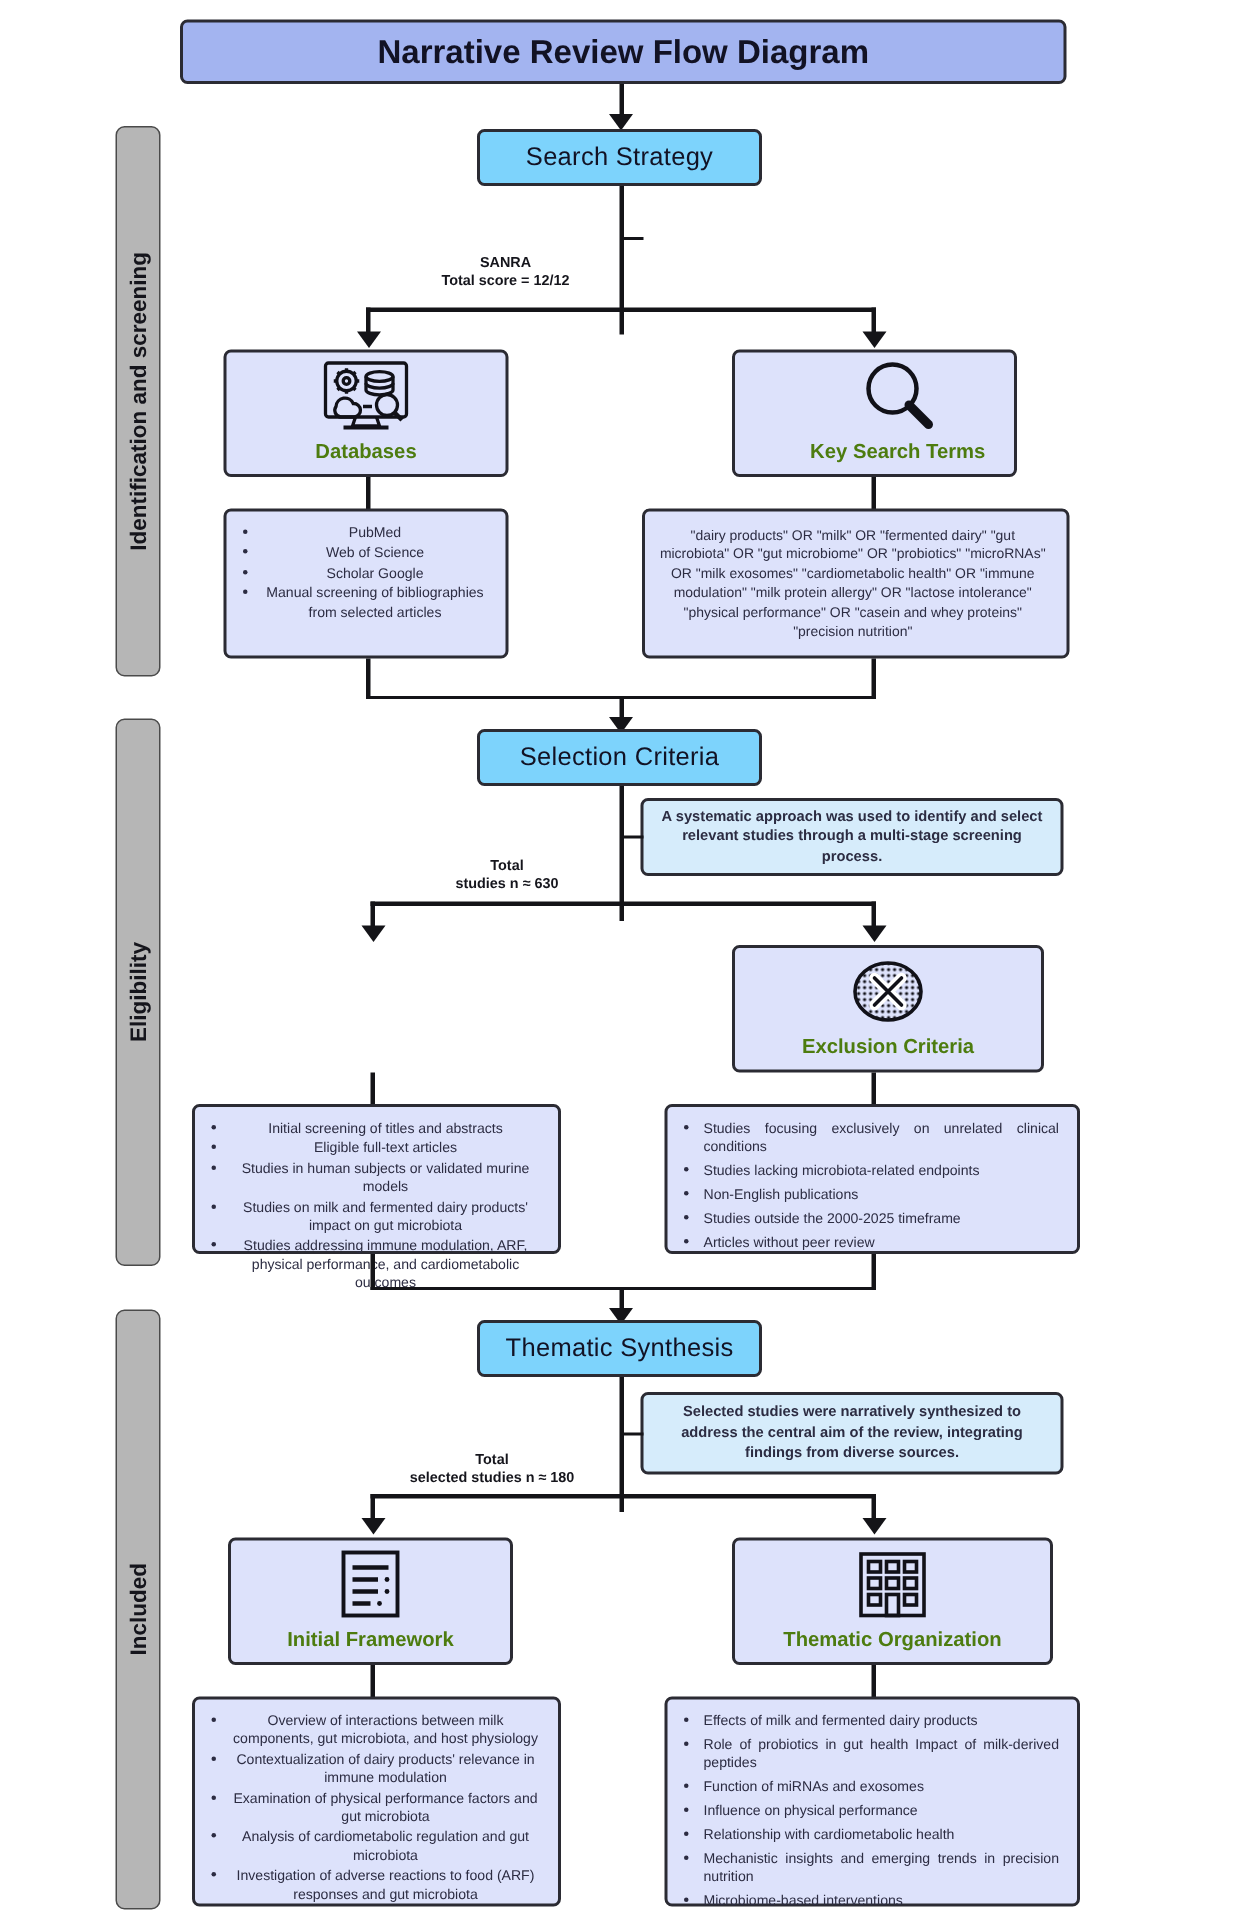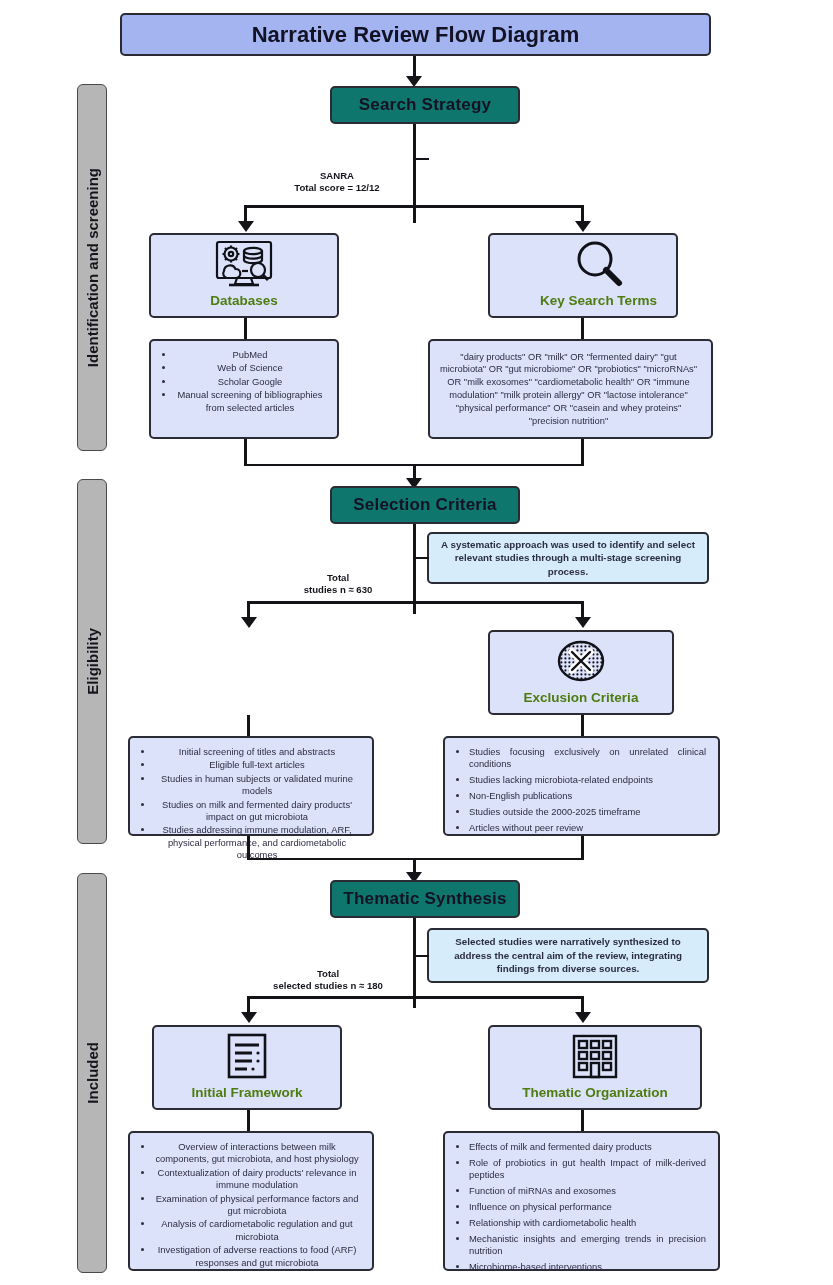--- a/index.html
+++ b/index.html
@@ -20,25 +20,24 @@
     position:absolute;
     box-sizing:border-box;
     border:2px solid #2b2b33;
     border-radius:5px;
     display:flex;
     align-items:center;
     justify-content:center;
     text-align:center;
   }
   .stage-header{
-    background:#0f766e;
-    font-weight:bold;
+    background:#7dd3fc;
+    font-weight:normal;
     letter-spacing:.2px;
     color:#121224;
-    margin-left:12px;
   }
   .title-bar{
     background:#a3b4f0;
     font-weight:bold;
     font-size:22px;
     color:#121224;
   }
   .node-card{
     background:#dde2fb;
     flex-direction:column;
@@ -245,21 +244,21 @@
     <div>studies n ≈ 630</div>
   </div>
 
   <div class="hline" style="left:247px;top:601px;width:337px;"></div>
   <div class="vline" style="left:247px;top:601px;height:18px;"></div>
   <div class="vline" style="left:581px;top:601px;height:18px;"></div>
   <div class="arrow" style="left:241px;top:617px;"></div>
   <div class="arrow" style="left:575px;top:617px;"></div>
 
 
-  <div class="box node-card" style="left:488px;top:630px;width:186px;height:85px;">
+  <div class="box node-card" style="left:488px;top:630px;width:208px;height:85px;">
     <div class="node-icon">
       <svg width="58" height="48" viewBox="0 0 58 48" fill="none">
         <defs>
           <pattern id="dots" width="4" height="4" patternUnits="userSpaceOnUse">
             <circle cx="1.4" cy="1.4" r="1.1" fill="#111118"></circle>
           </pattern>
         </defs>
         <ellipse cx="29" cy="24" rx="22" ry="19" fill="url(#dots)" stroke="#111118" stroke-width="2.4"></ellipse>
         <path d="M20 15 L38 33 M38 15 L20 33" stroke="#ffffff" stroke-width="7" stroke-linecap="round"></path>
         <path d="M20 15 L38 33 M38 15 L20 33" stroke="#111118" stroke-width="2.4" stroke-linecap="round"></path>

